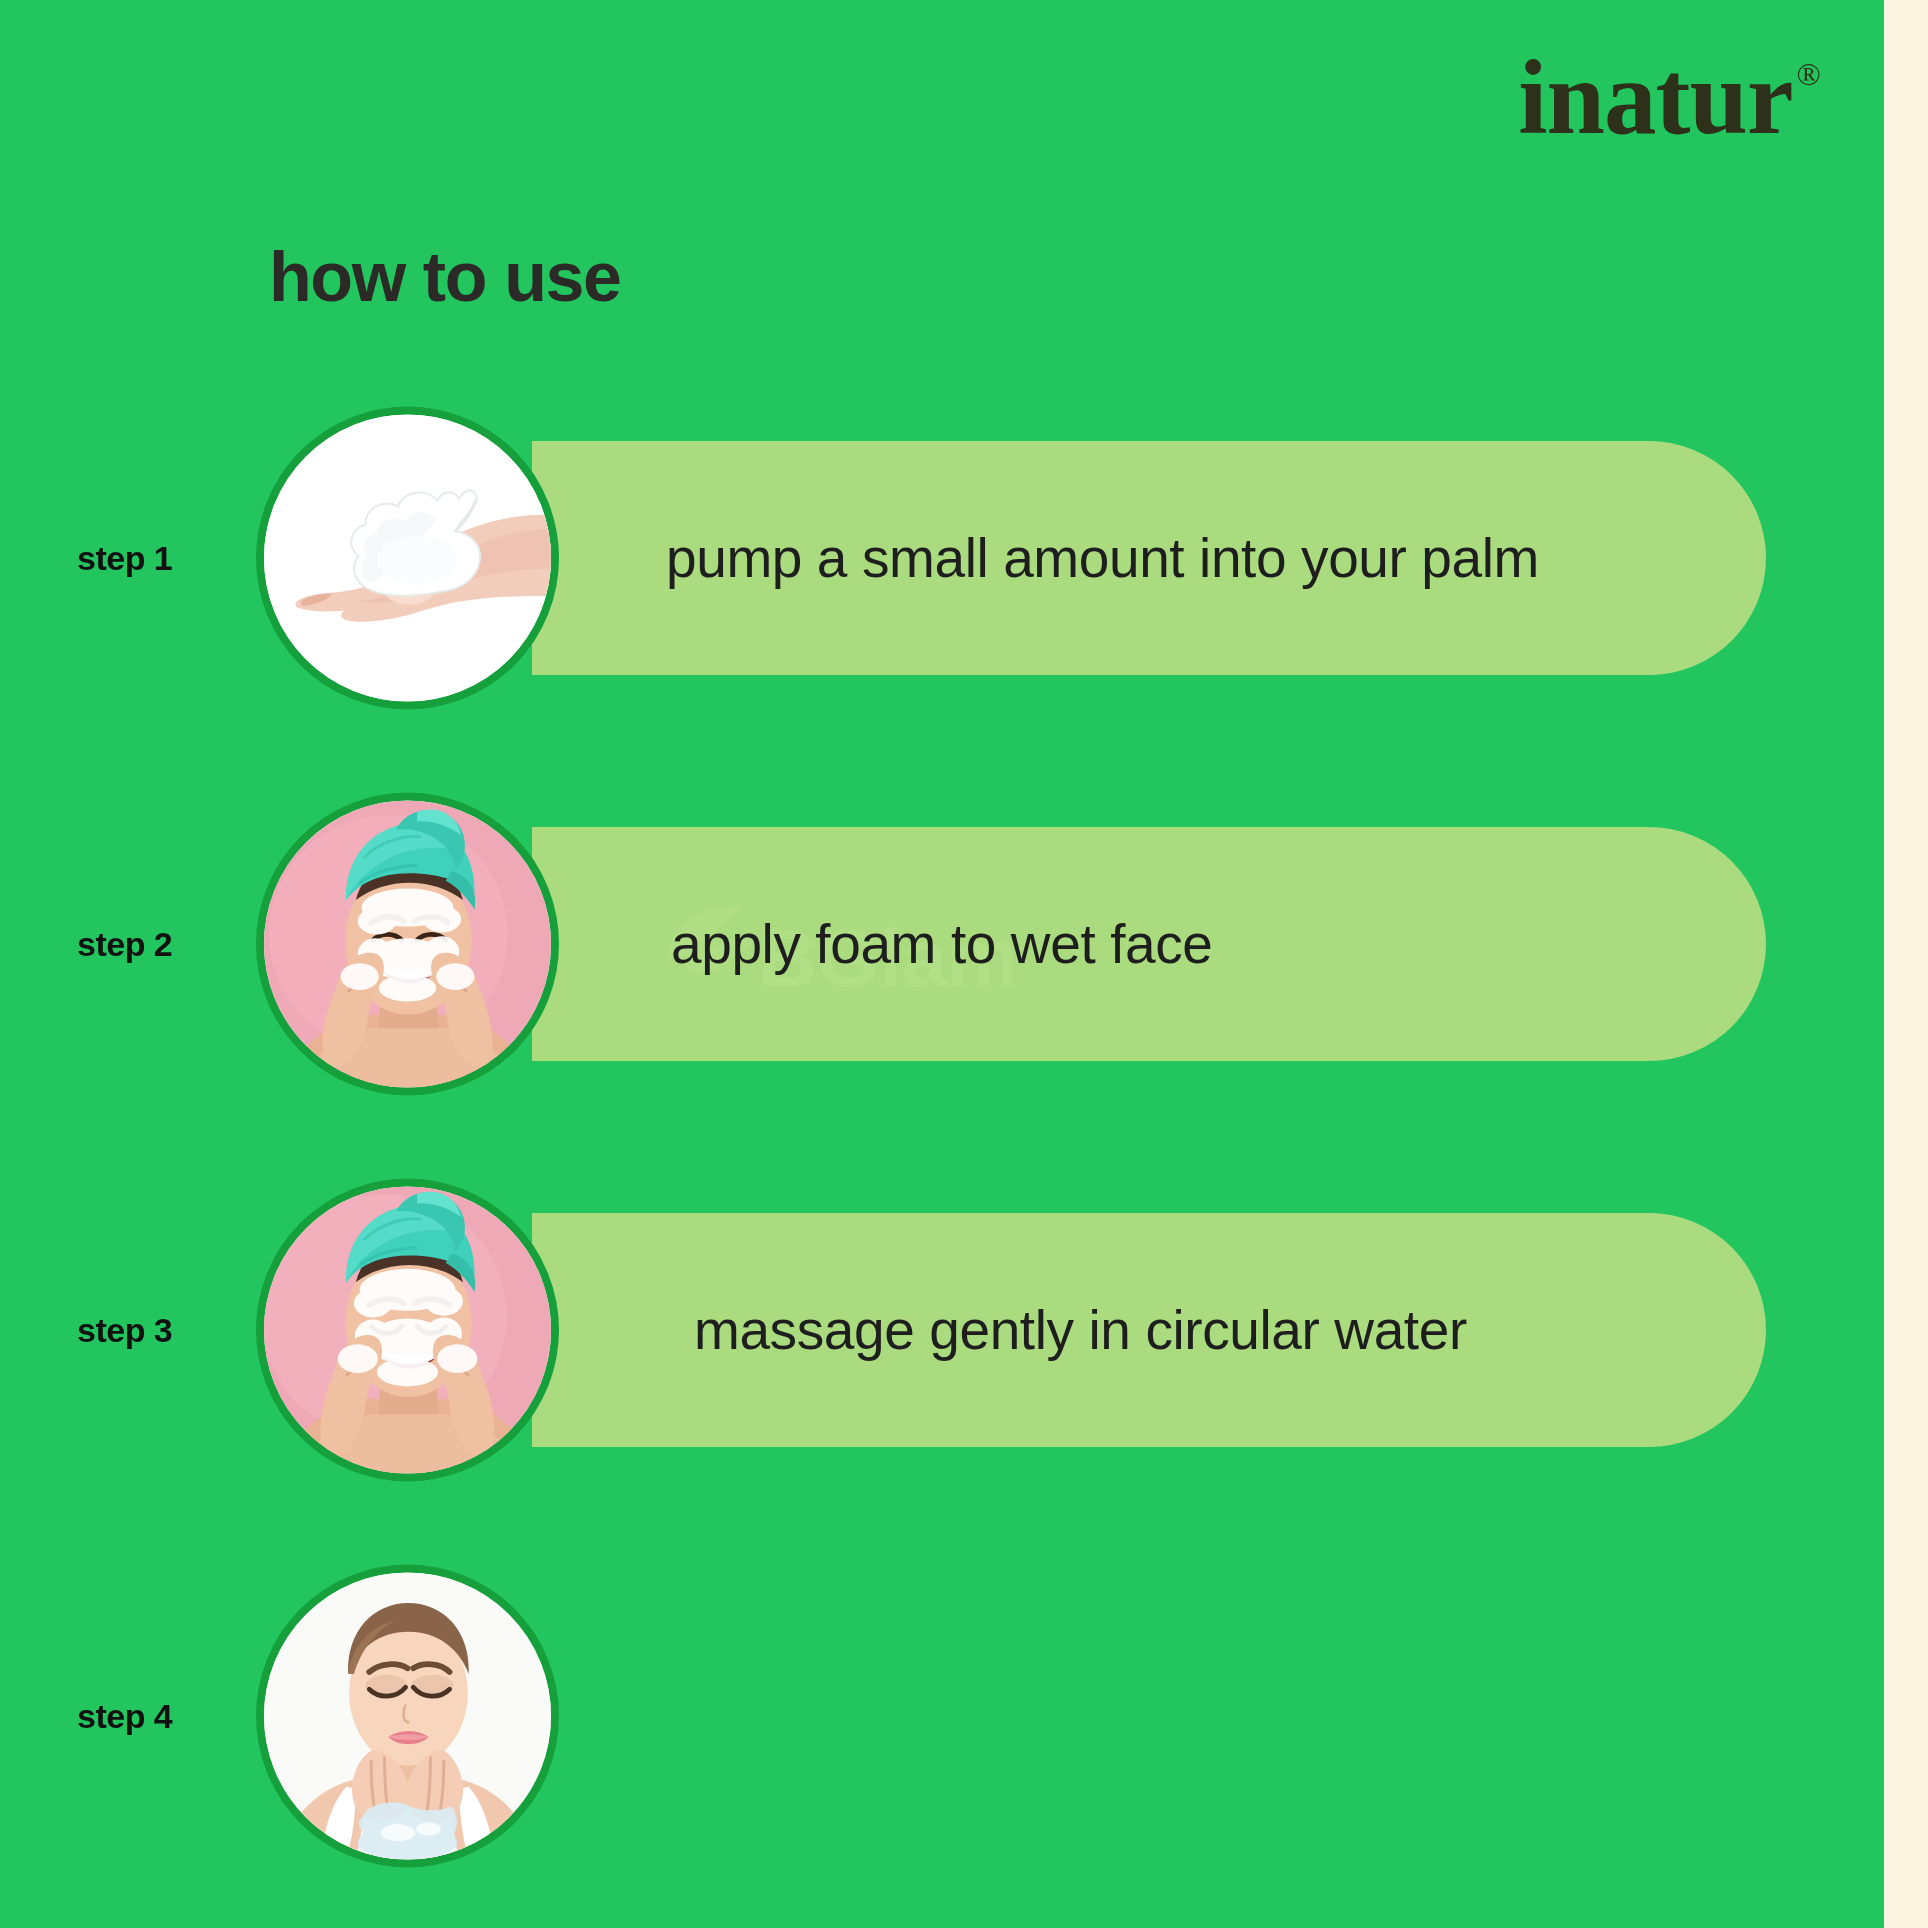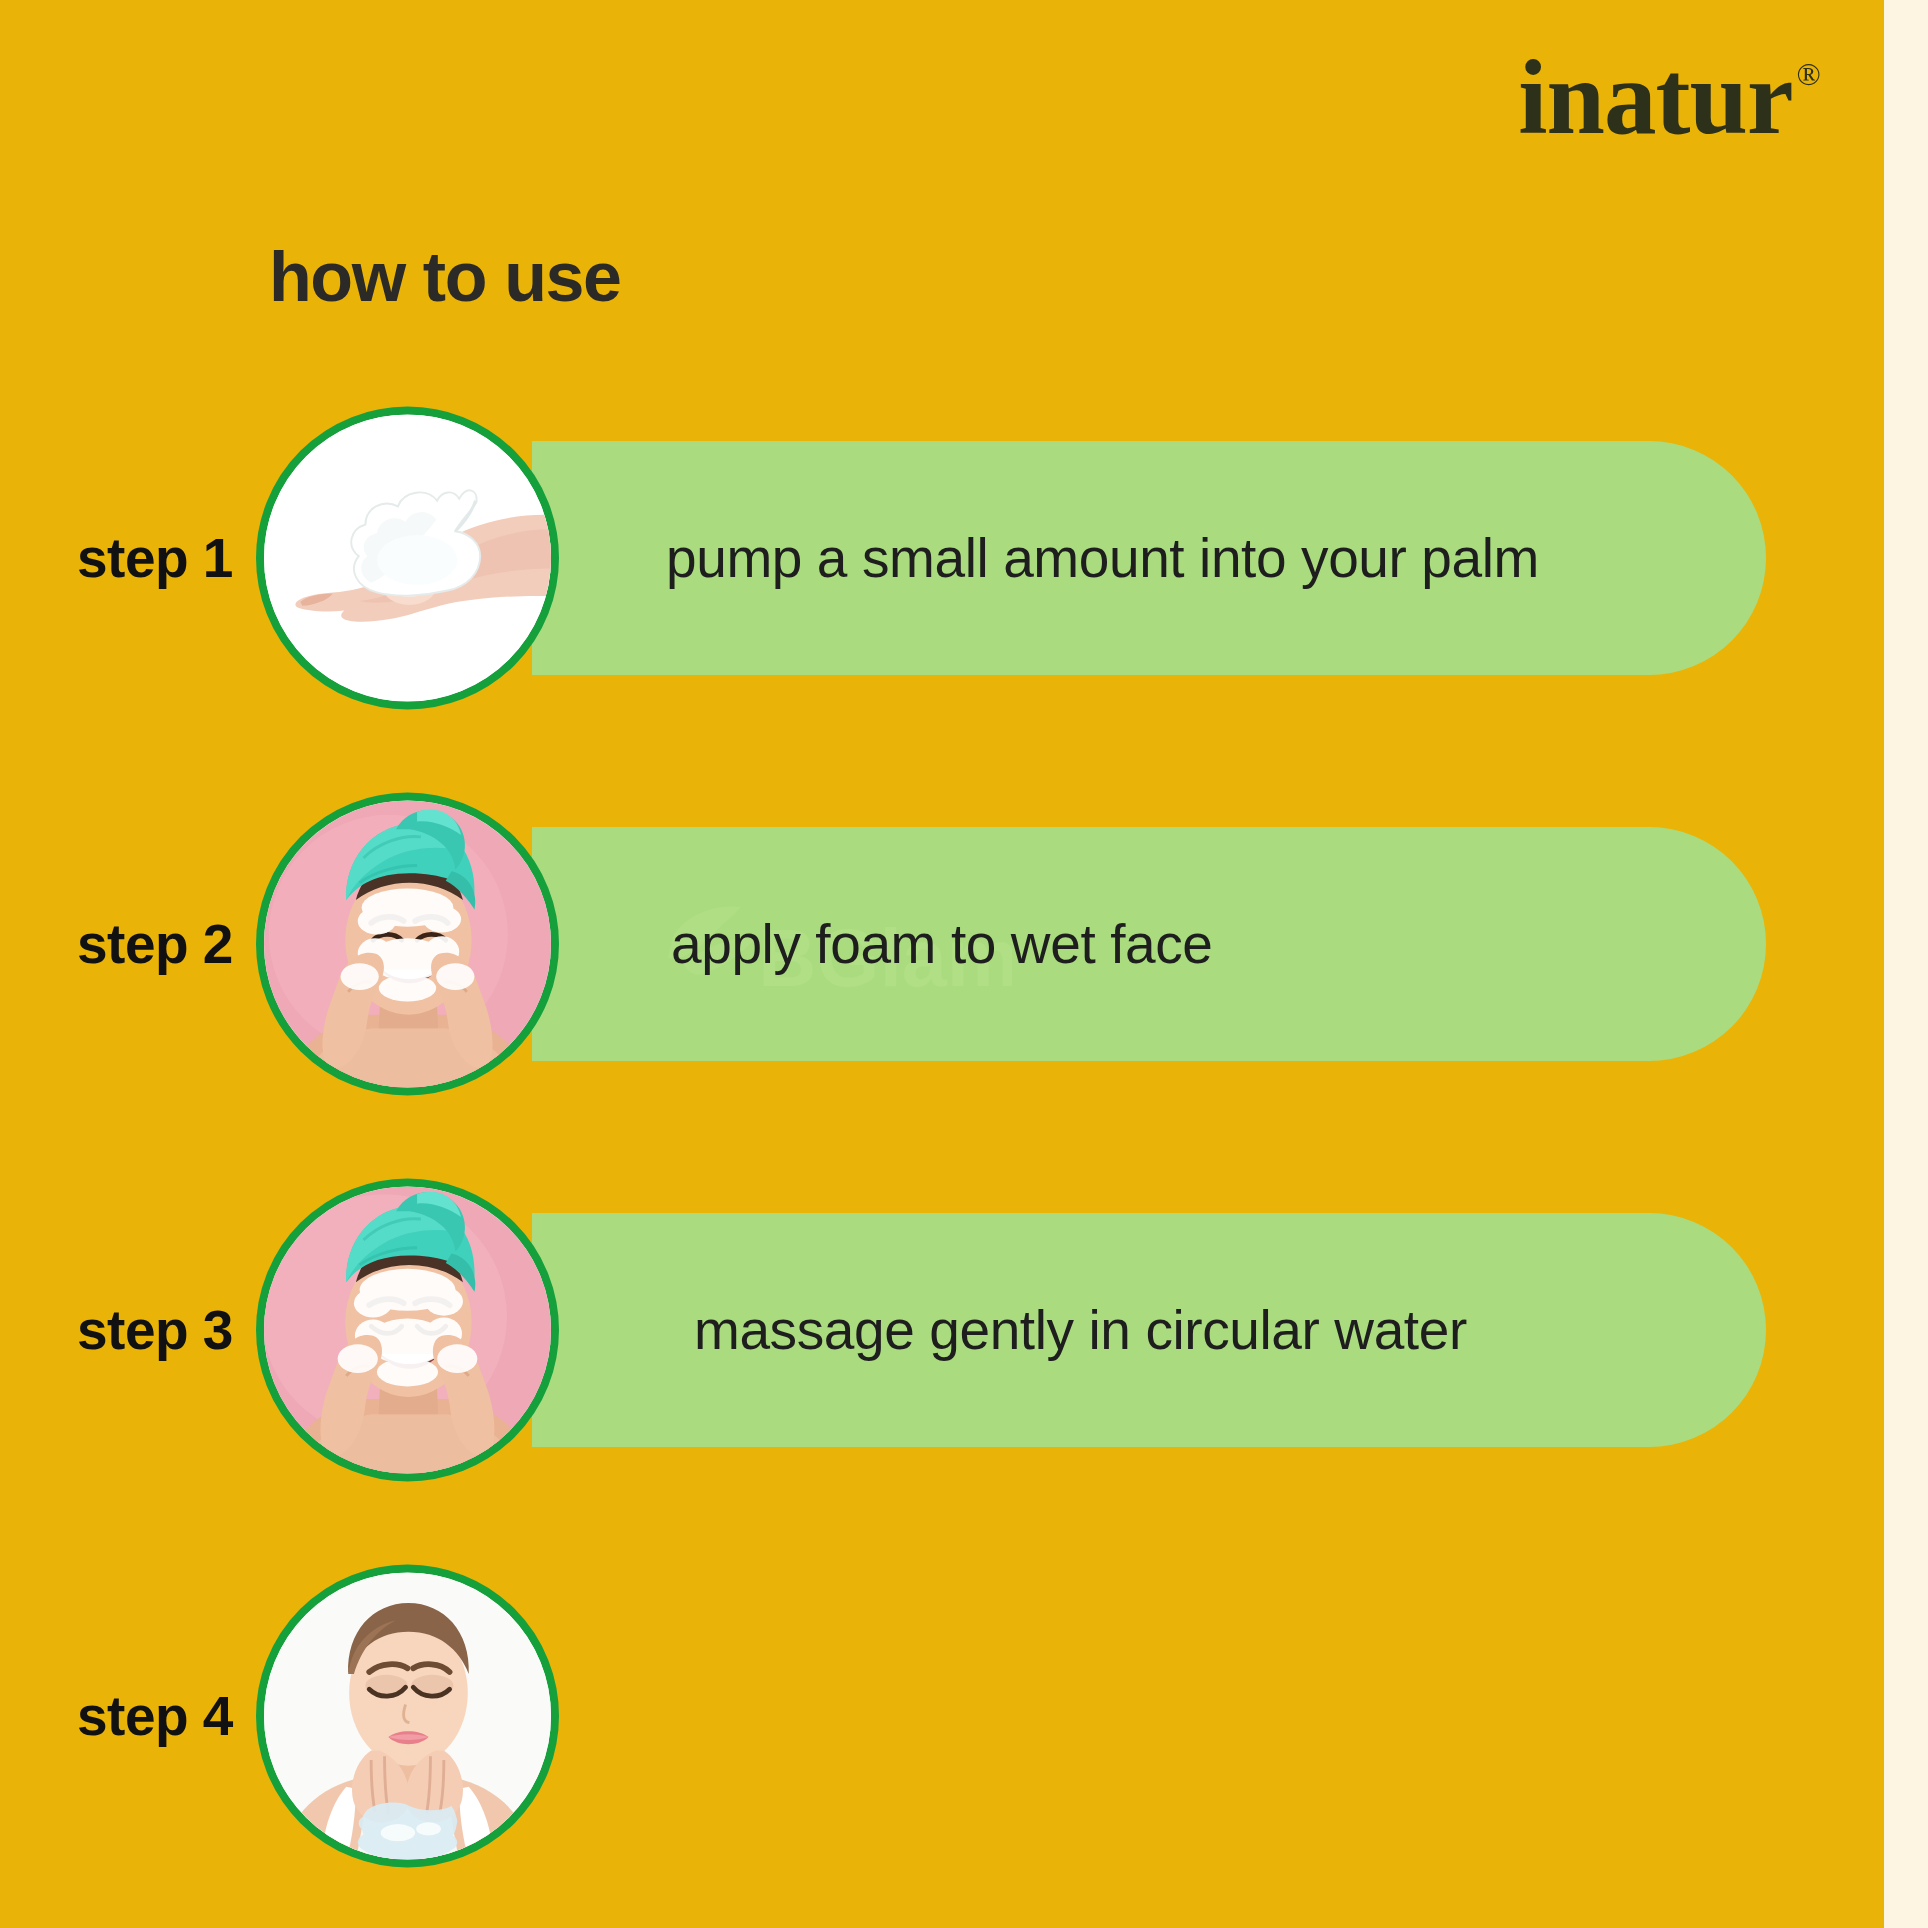--- a/index.html
+++ b/index.html
@@ -2,21 +2,21 @@
 <html style="font-size:15px"><head>
 <meta charset="utf-8">
 <style>
   * { margin:0; padding:0; box-sizing:border-box; }
   html, body {
     width:1928px; height:1928px;
     background:#FDF5E2;
     font-family:"Liberation Sans", sans-serif;
     overflow:hidden;
   }
-  .page { position:relative; width:1884px; height:1928px; background:#eab308; }
+  .page { position:relative; width:1884px; height:1928px; background:#22c55e; }
 
   
   .brand {
     position:absolute; right:64px; top:45px;
     font-family:"Liberation Serif", serif;
     font-weight:700; font-size:105px; line-height:1;
     color:#2E3119; letter-spacing:-0.9px;
     display:flex; align-items:flex-start;
   }
   .brand .reg { font-size:32px; line-height:1; margin-top:13px; margin-left:3.8px; font-weight:400; }
@@ -28,21 +28,21 @@
     letter-spacing:-1.4px;
   }
 
   
   .steps { position:absolute; left:0; top:365px; width:1928px; }
   .step-row { position:relative; height:386px; }
 
   .step-label {
     position:absolute; left:77px; top:50%;
     transform:translateY(-50%);
-    font-size:55px; font-weight:700; color:#111111;
+    font-size:34px; font-weight:700; color:#111111;
     letter-spacing:-0.5px; width:198px; text-align:left;
   }
 
   .bar {
     position:absolute; left:532px; top:50%;
     transform:translateY(-50%);
     width:1234px; height:234px;
     background:#AADC7F;
     border-radius:0 117px 117px 0;
     display:flex; align-items:center;

